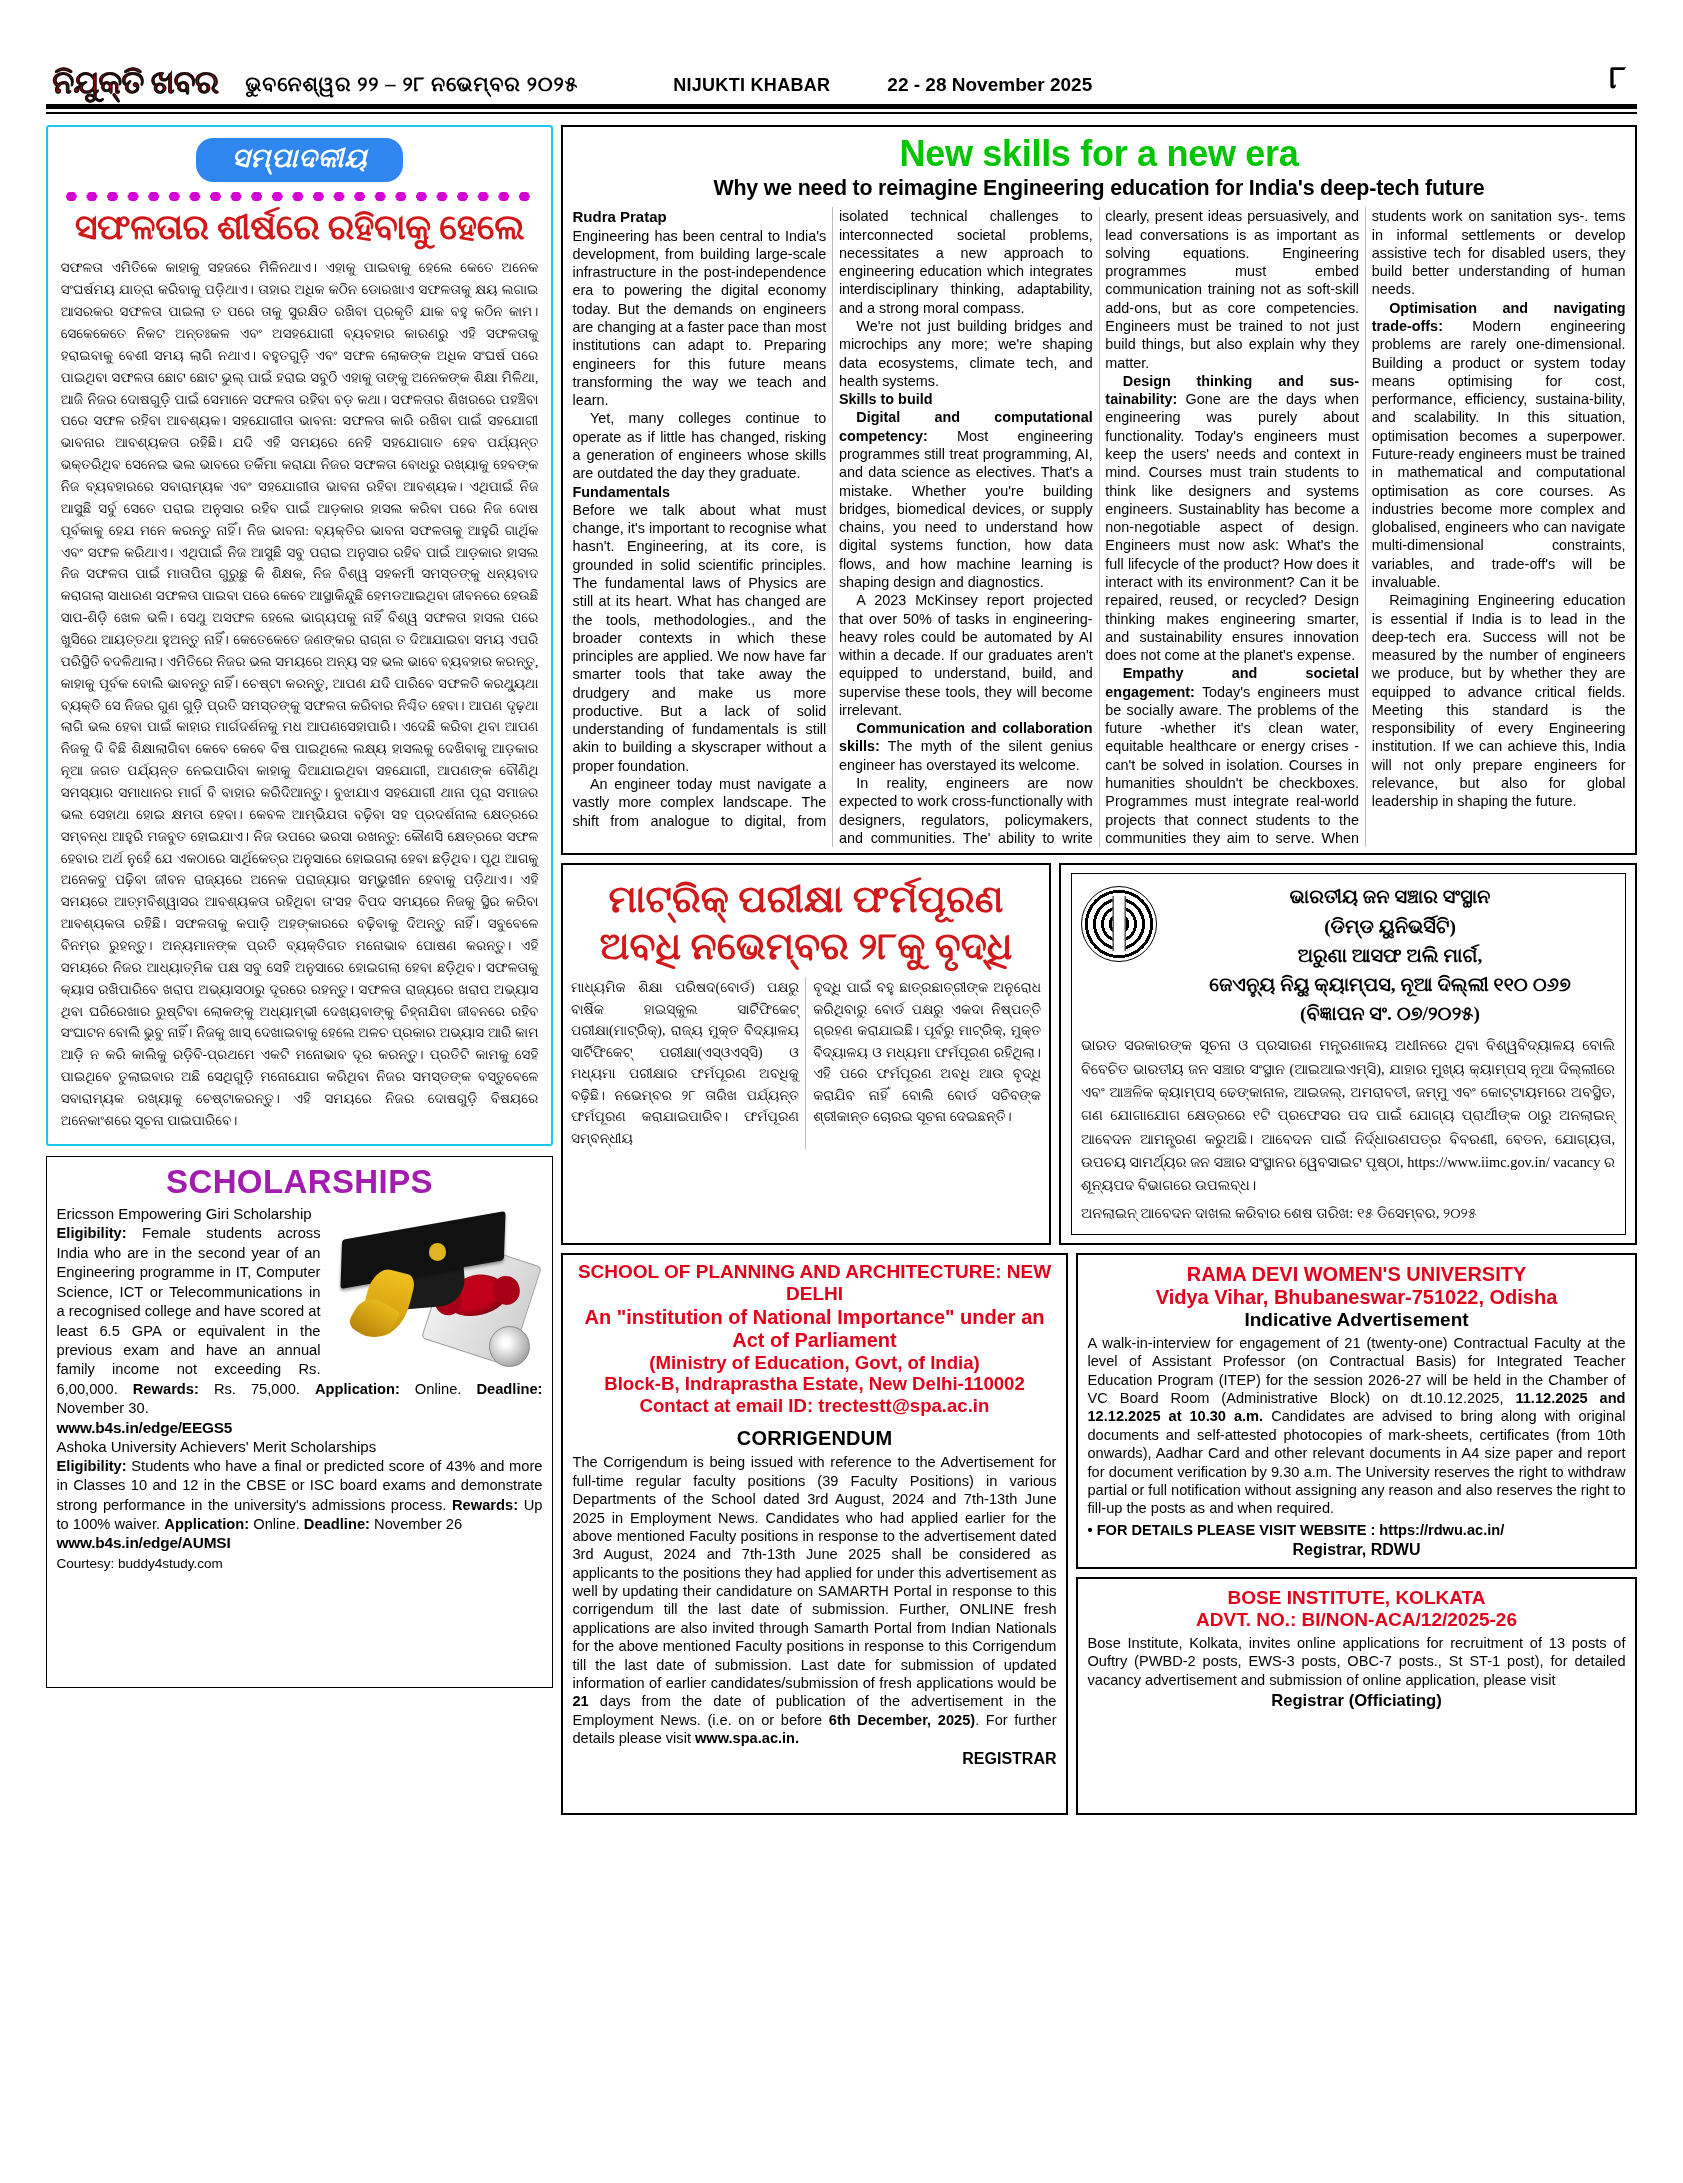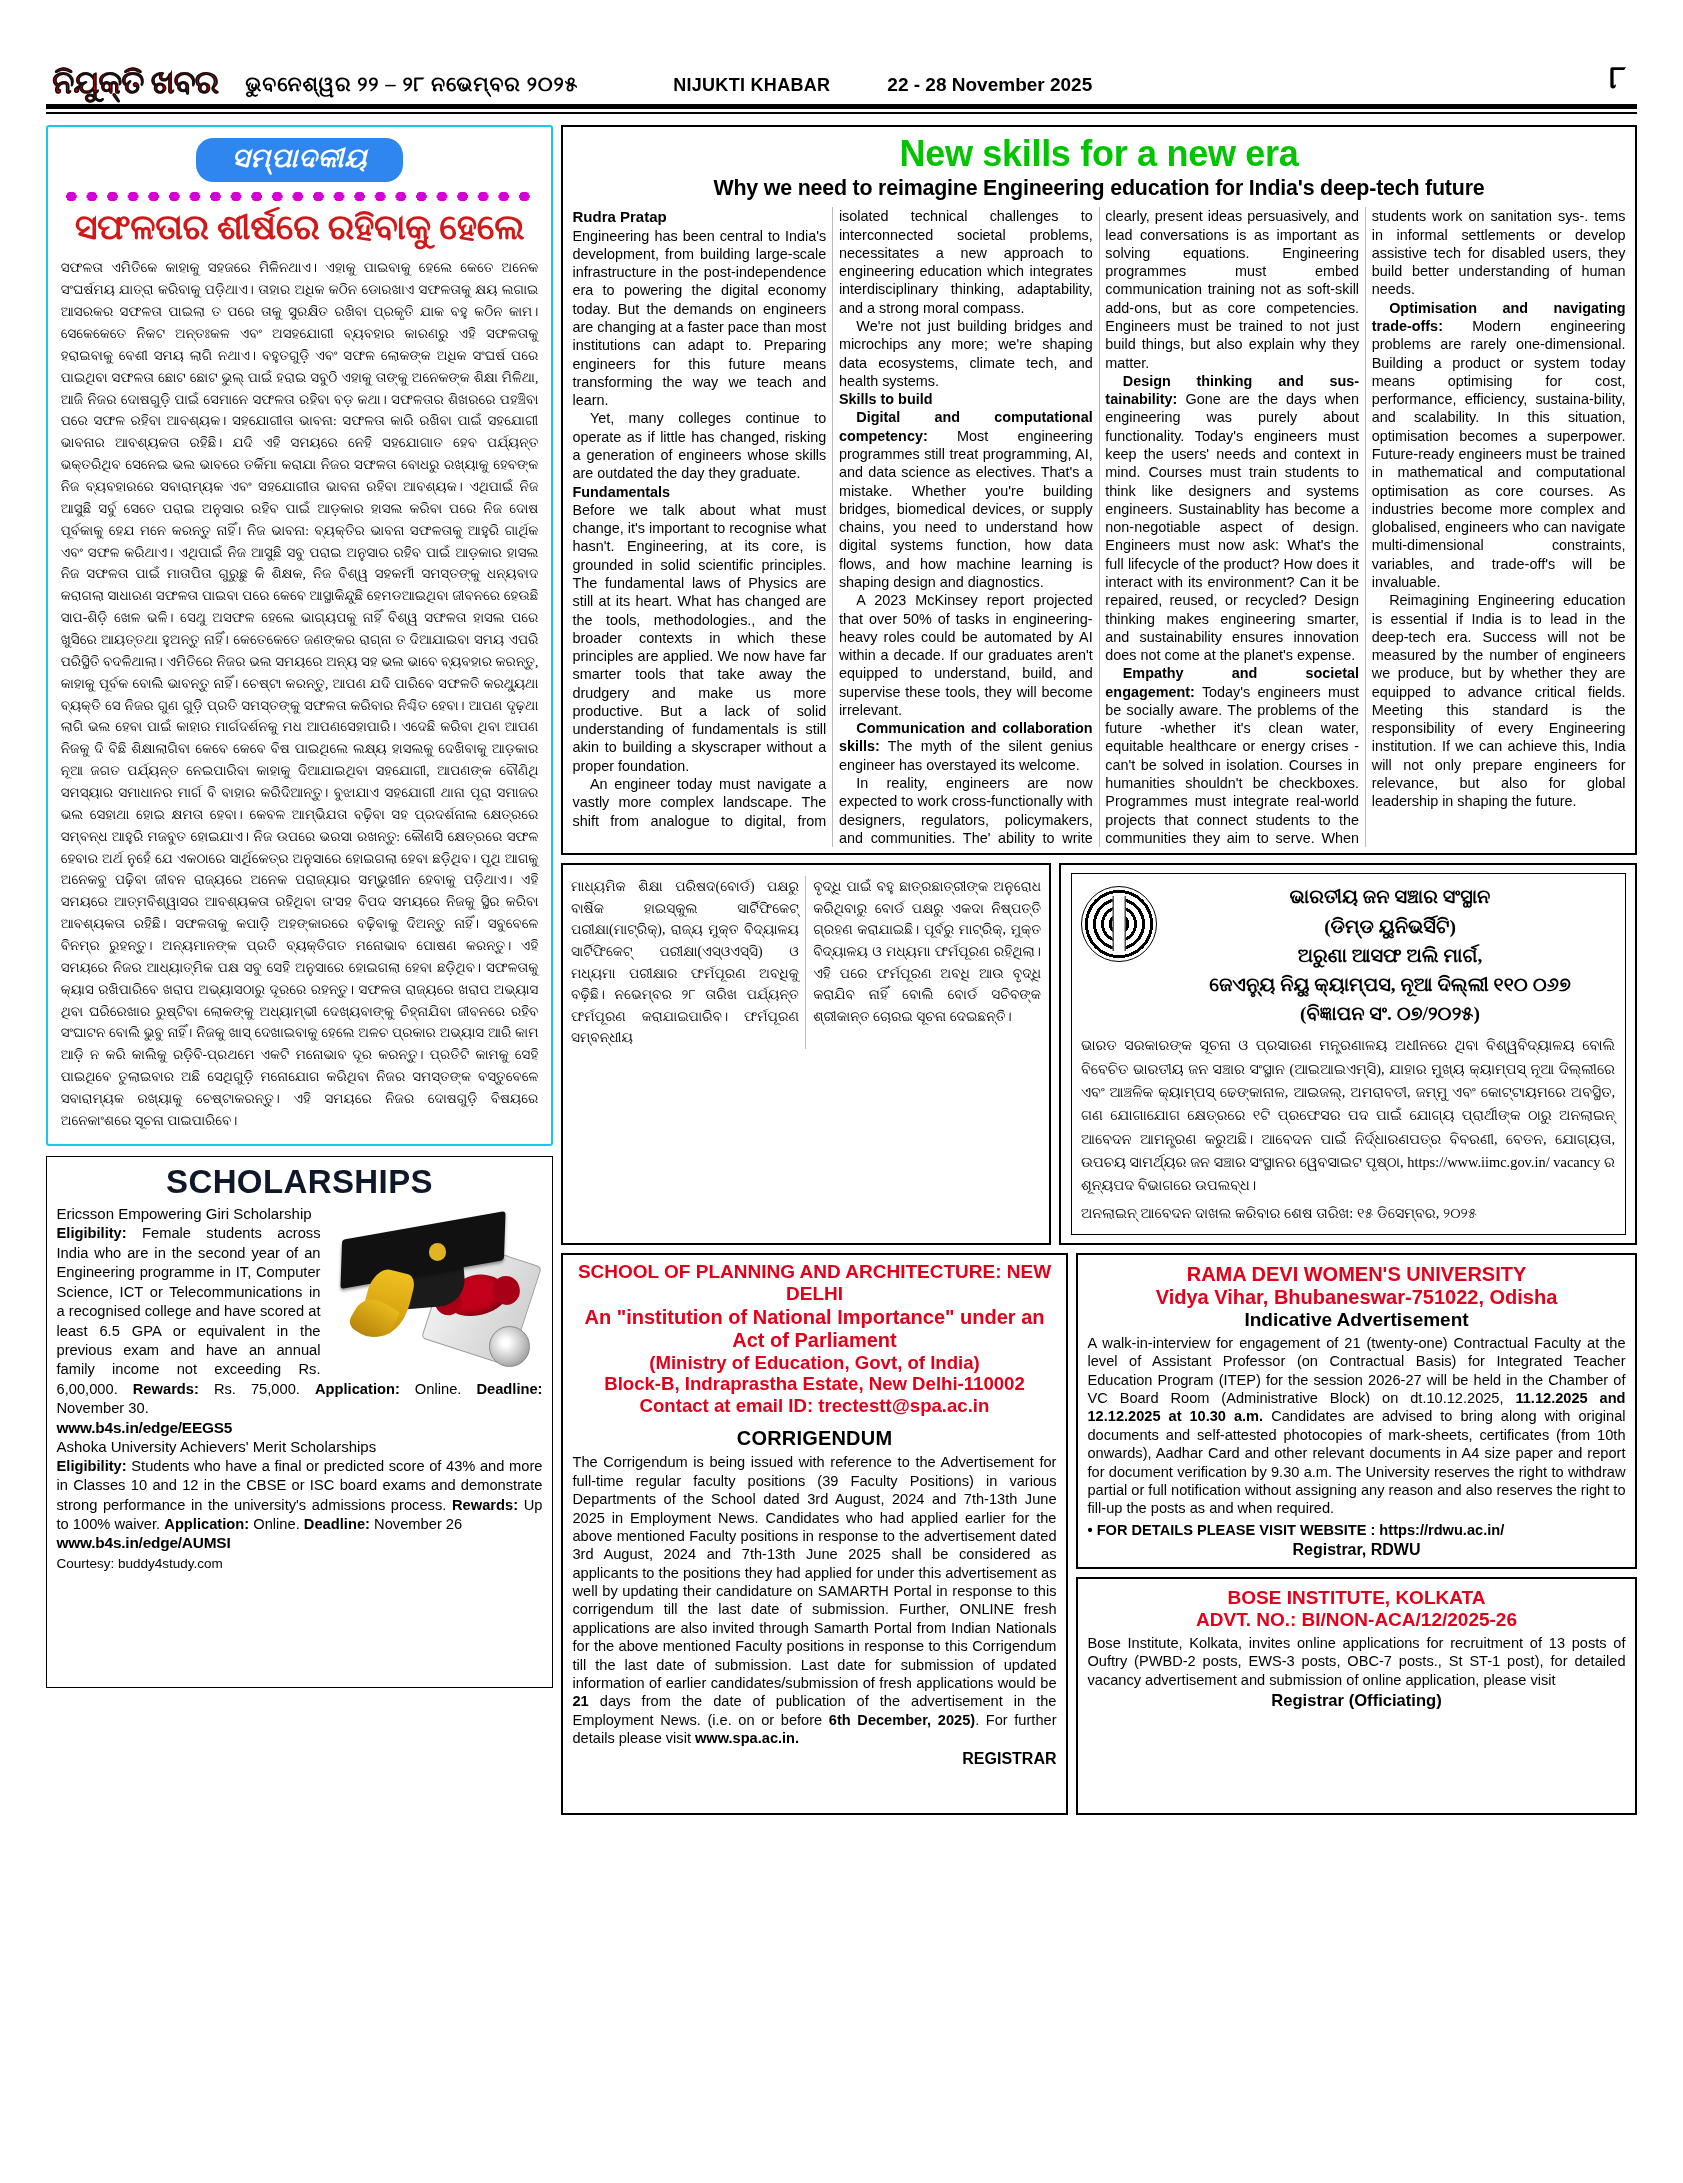--- a/index.html
+++ b/index.html
@@ -116,21 +116,21 @@
 
   
   .scholar {
     border: 1.6px solid #000;
     padding: 8px 9.5px 9.5px 9.5px;
     position:relative;
     flex: 1;
   }
   .scholar-title {
     text-align:center;
-    color:#0f172a;
+    color:#a21caf;
     font-weight:bold;
     font-size: 33px;
     letter-spacing:0.4px;
     line-height:1;
     margin-bottom: 6.3px;
   }
   .sch-name { font-weight:normal; font-size:15px; line-height:1.35; }
   .sch-text { font-size:14.7px; line-height:1.32; text-align:justify; }
   .sch-text b { font-weight:bold; }
   .sch-url { font-weight:bold; font-size:15.4px; letter-spacing:-0.2px; }
@@ -377,20 +377,24 @@
             <p class="">In reality, engineers are now expected to work cross-functionally with designers, regulators, policymakers, and communities. The' ability to write clearly, present ideas persuasively, and lead conversations is as important as solving equations. Engineering programmes must embed communication training not as soft-skill add-ons, but as core competencies. Engineers must be trained to not just build things, but also explain why they matter.</p>
             <p class=""><b>Design thinking and sus-tainability:</b> Gone are the days when engineering was purely about functionality. Today's engineers must keep the users' needs and context in mind. Courses must train students to think like designers and systems engineers. Sustainablity has become a non-negotiable aspect of design. Engineers must now ask: What's the full lifecycle of the product? How does it interact with its environment? Can it be repaired, reused, or recycled? Design thinking makes engineering smarter, and sustainability ensures innovation does not come at the planet's expense.</p>
             <p class=""><b>Empathy and societal engagement:</b> Today's engineers must be socially aware. The problems of the future -whether it's clean water, equitable healthcare or energy crises - can't be solved in isolation. Courses in humanities shouldn't be checkboxes. Programmes must integrate real-world projects that connect students to the communities they aim to serve. When students work on sanitation sys-. tems in informal settlements or develop assistive tech for disabled users, they build better understanding of human needs.</p>
             <p class=""><b>Optimisation and navigating trade-offs:</b> Modern engineering problems are rarely one-dimensional. Building a product or system today means optimising for cost, performance, efficiency, sustaina-bility, and scalability. In this situation, optimisation becomes a superpower. Future-ready engineers must be trained in mathematical and computational optimisation as core courses. As industries become more complex and globalised, engineers who can navigate multi-dimensional constraints, variables, and trade-off's will be invaluable.</p>
             <p class="">Reimagining Engineering education is essential if India is to lead in the deep-tech era. Success will not be measured by the number of engineers we produce, but by whether they are equipped to advance critical fields. Meeting this standard is the responsibility of every Engineering institution. If we can achieve this, India will not only prepare engineers for relevance, but also for global leadership in shaping the future.</p>
           </div>
       </div>
 
       <div style="display:flex; gap:8px; height:388px;">
         <div class="odia-banner" style="width:490px;">
+          <div class="ob-title">
+            <div>ମାଟ୍ରିକ୍ ପରୀକ୍ଷା ଫର୍ମପୂରଣ</div>
+            <div>ଅବଧି ନଭେମ୍ବର ୨୮କୁ ବୃଦ୍ଧି</div>
+          </div>
           <div class="ob-cols">
             <p>ମାଧ୍ୟମିକ ଶିକ୍ଷା ପରିଷଦ(ବୋର୍ଡ) ପକ୍ଷରୁ ବାର୍ଷିକ ହାଇସ୍କୁଲ ସାର୍ଟିଫିକେଟ୍ ପରୀକ୍ଷା(ମାଟ୍ରିକ୍), ରାଜ୍ୟ ମୁକ୍ତ ବିଦ୍ୟାଳୟ ସାର୍ଟିଫିକେଟ୍ ପରୀକ୍ଷା(ଏସ୍ଓଏସ୍ସି) ଓ ମଧ୍ୟମା ପରୀକ୍ଷାର ଫର୍ମପୂରଣ ଅବଧିକୁ ବଢ଼ିଛି। ନଭେମ୍ବର ୨୮ ତାରିଖ ପର୍ଯ୍ୟନ୍ତ ଫର୍ମପୂରଣ କରାଯାଇପାରିବ। ଫର୍ମପୂରଣ ସମ୍ବନ୍ଧୀୟ</p>
             <p>ବୃଦ୍ଧି ପାଇଁ ବହୁ ଛାତ୍ରଛାତ୍ରୀଙ୍କ ଅନୁରୋଧ କରିଥିବାରୁ ବୋର୍ଡ ପକ୍ଷରୁ ଏକଦା ନିଷ୍ପତ୍ତି ଗ୍ରହଣ କରାଯାଇଛି। ପୂର୍ବରୁ ମାଟ୍ରିକ୍, ମୁକ୍ତ ବିଦ୍ୟାଳୟ ଓ ମଧ୍ୟମା ଫର୍ମପୂରଣ ରହିଥିଲା। ଏହି ପରେ ଫର୍ମପୂରଣ ଅବଧି ଆଉ ବୃଦ୍ଧି କରାଯିବ ନାହିଁ ବୋଲି ବୋର୍ଡ ସଚିବଙ୍କ ଶ୍ରୀକାନ୍ତ ଚୋରଇ ସୂଚନା ଦେଇଛନ୍ତି।</p>
           </div>
         </div>
 
         <div class="box" style="flex:1;">
           <div class="box-inner" style="height:100%;">
             <div class="iimc-head">
               <div class="iimc-logo">

